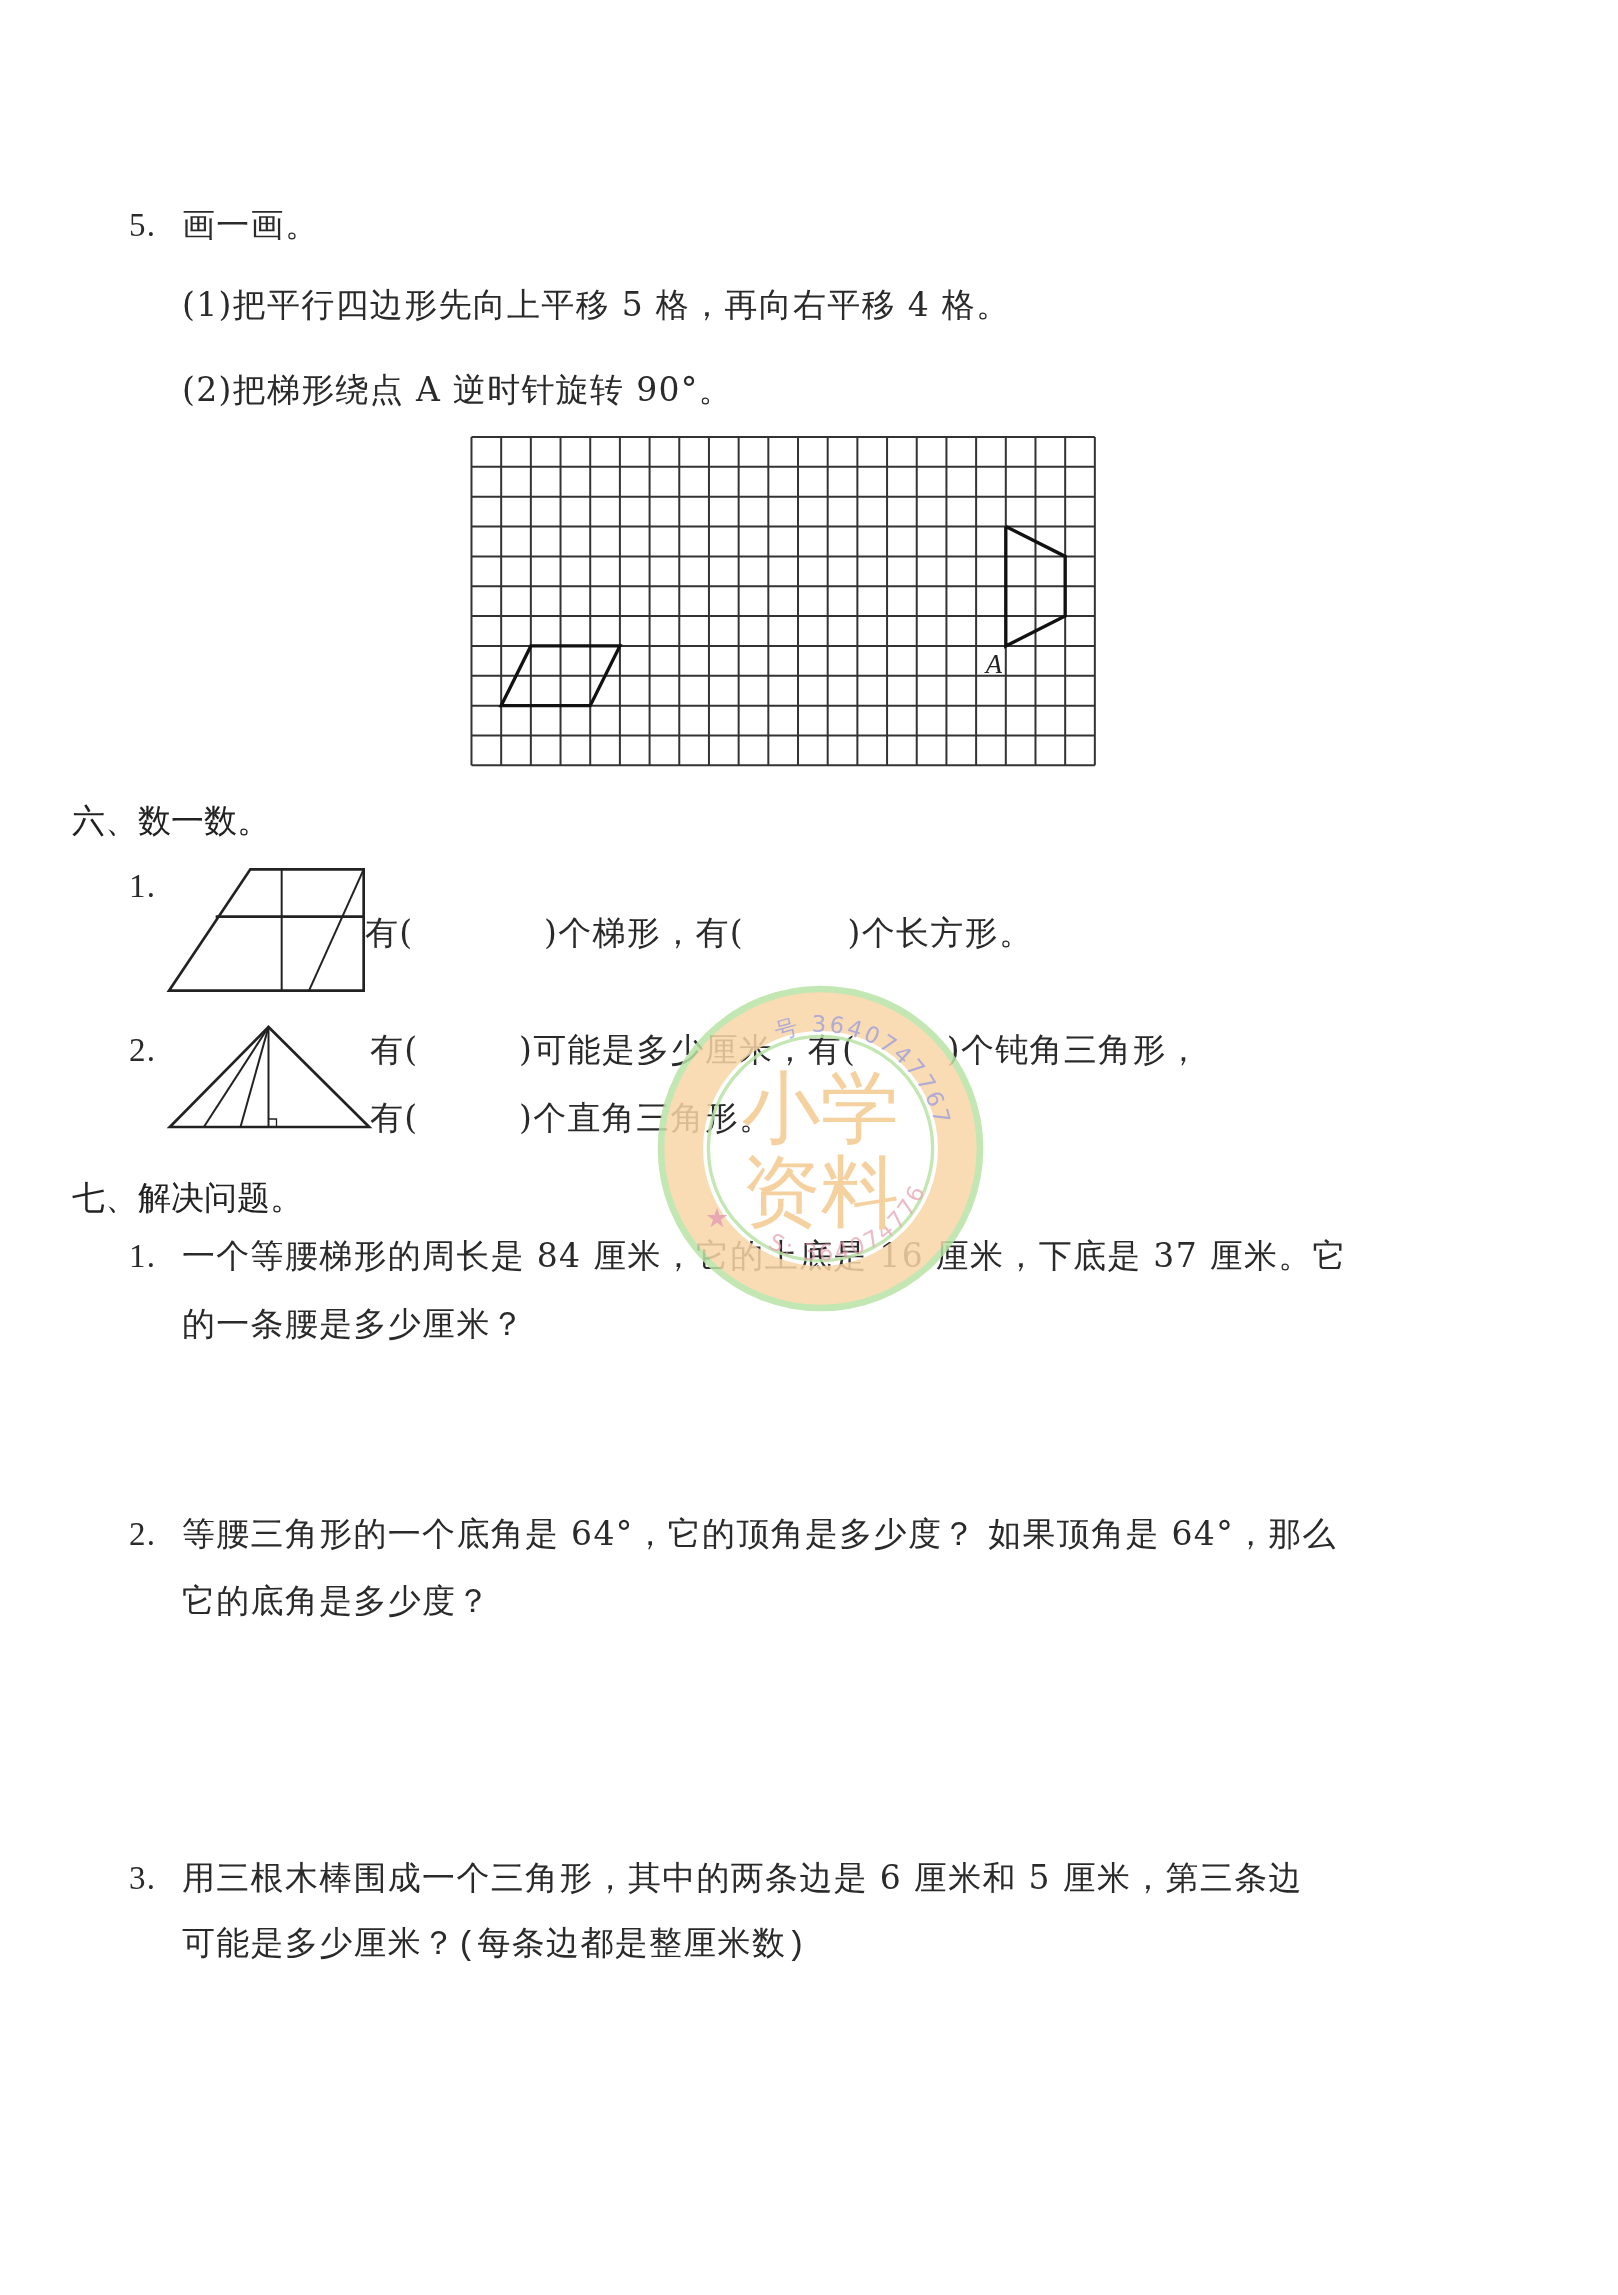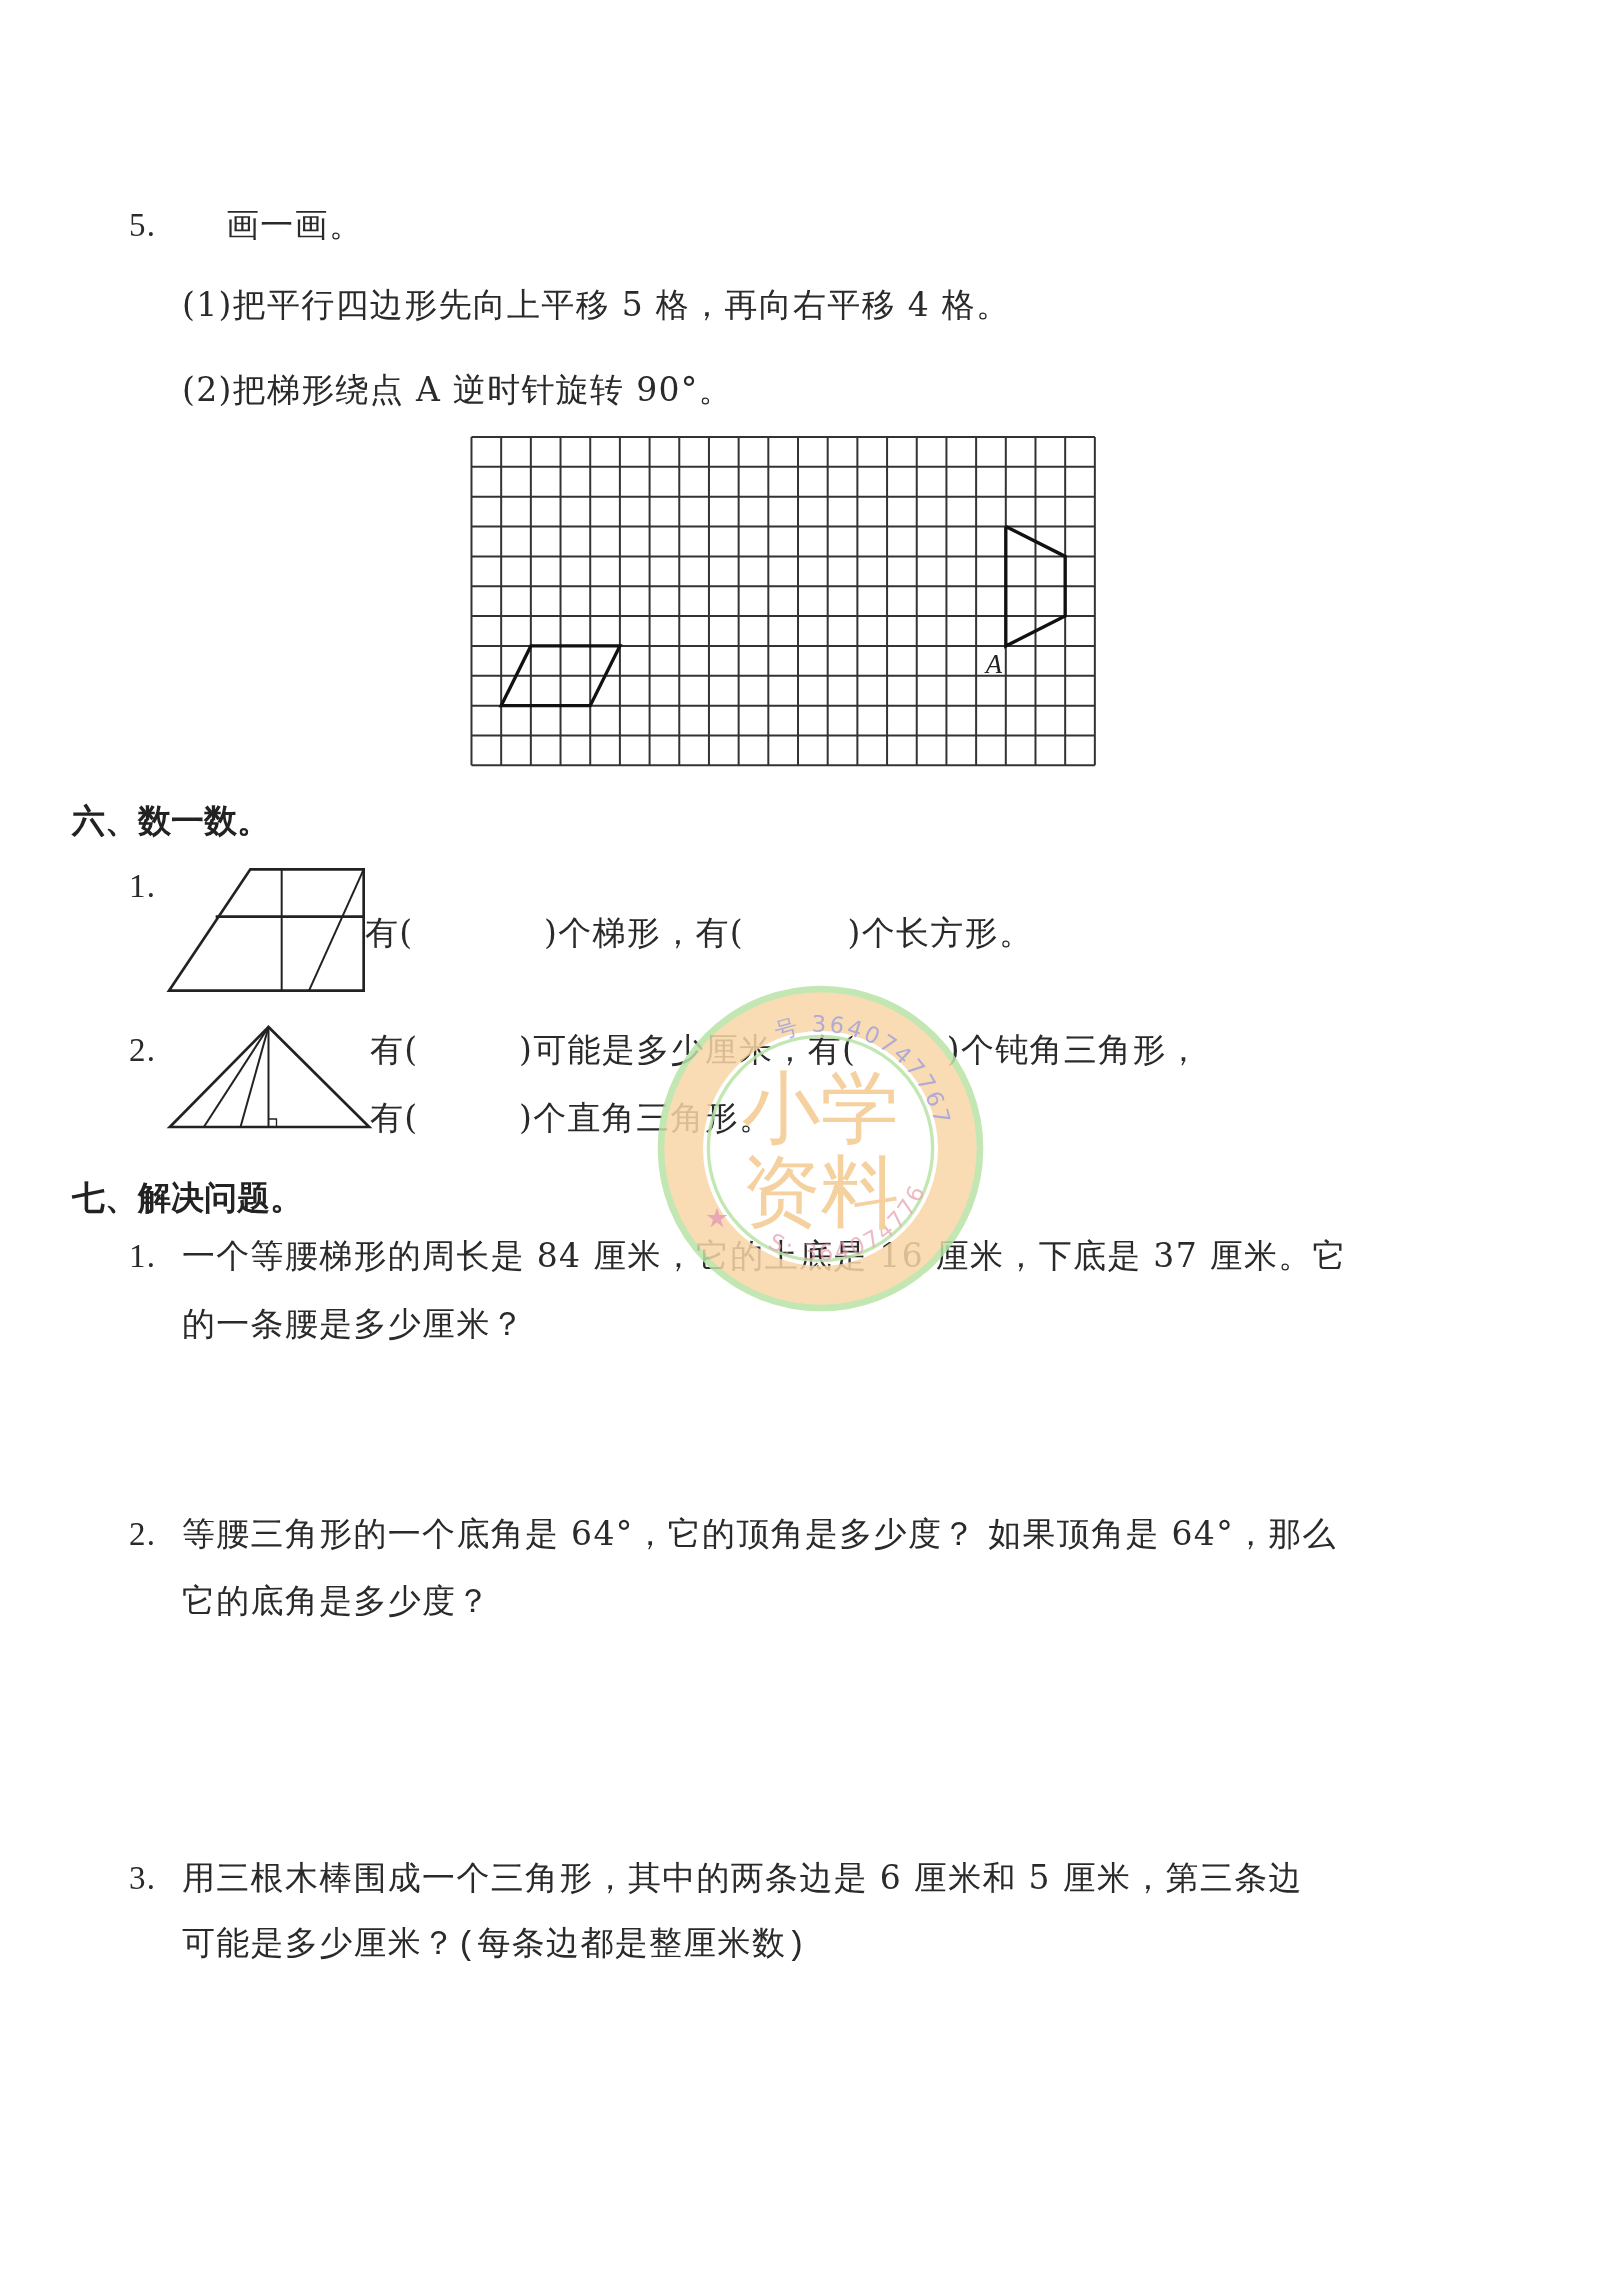--- a/index.html
+++ b/index.html
@@ -1,30 +1,30 @@
 <!DOCTYPE html>
 <html style="font-size:10.7px"><head>
 <meta charset="utf-8">
 <style>
   html, body { margin: 0; padding: 0; background: #ffffff; }
   body { width: 1619px; height: 2295px; position: relative; overflow: hidden;
          font-family: "DejaVu Serif", "Liberation Serif", serif; color: #2a2a2a; }
   .abs { position: absolute; white-space: nowrap; }
   .txt { font-size: 33px; line-height: 40px; letter-spacing: 1.3px; }
-  .heading { font-family: "DejaVu Sans", "Liberation Sans", sans-serif; font-weight: bold; font-size: 33px; line-height: 40px; color: #222; }
+  .heading { font-family: "DejaVu Sans", "Liberation Sans", sans-serif; font-weight: normal; font-size: 33px; line-height: 40px; color: #222; }
   .num { font-family: "Liberation Serif", "DejaVu Serif", serif; }
   svg { position: absolute; overflow: visible; }
   .blank { display: inline-block; }
   .wm { position: absolute; left: 657px; top: 985px; width: 327px; height: 327px; pointer-events: none; opacity: 0.85; }
 </style>
 </head>
 <body>
 
 <div class="abs txt num" style="left:129px; top:205px;">5.</div>
-<div class="abs txt" style="left:182px; top:205px;margin-left:44px;">画一画。</div>
+<div class="abs txt" style="left:182px; top:205px;">画一画。</div>
 
 <div class="abs txt" style="left:182px; top:285px;">
   <span>(1)</span><span>把平行四边形先向上平移 5 格，再向右平移 4 格。</span>
 </div>
 <div class="abs txt" style="left:182px; top:370px;">
   <span>(2)</span><span>把梯形绕点 A 逆时针旋转 90°。</span>
 </div>
 
 <svg style="left:471px; top:437px;" width="625" height="329" viewBox="0 0 937 494">
   <g id="gridlines" stroke="#333" stroke-width="3">

